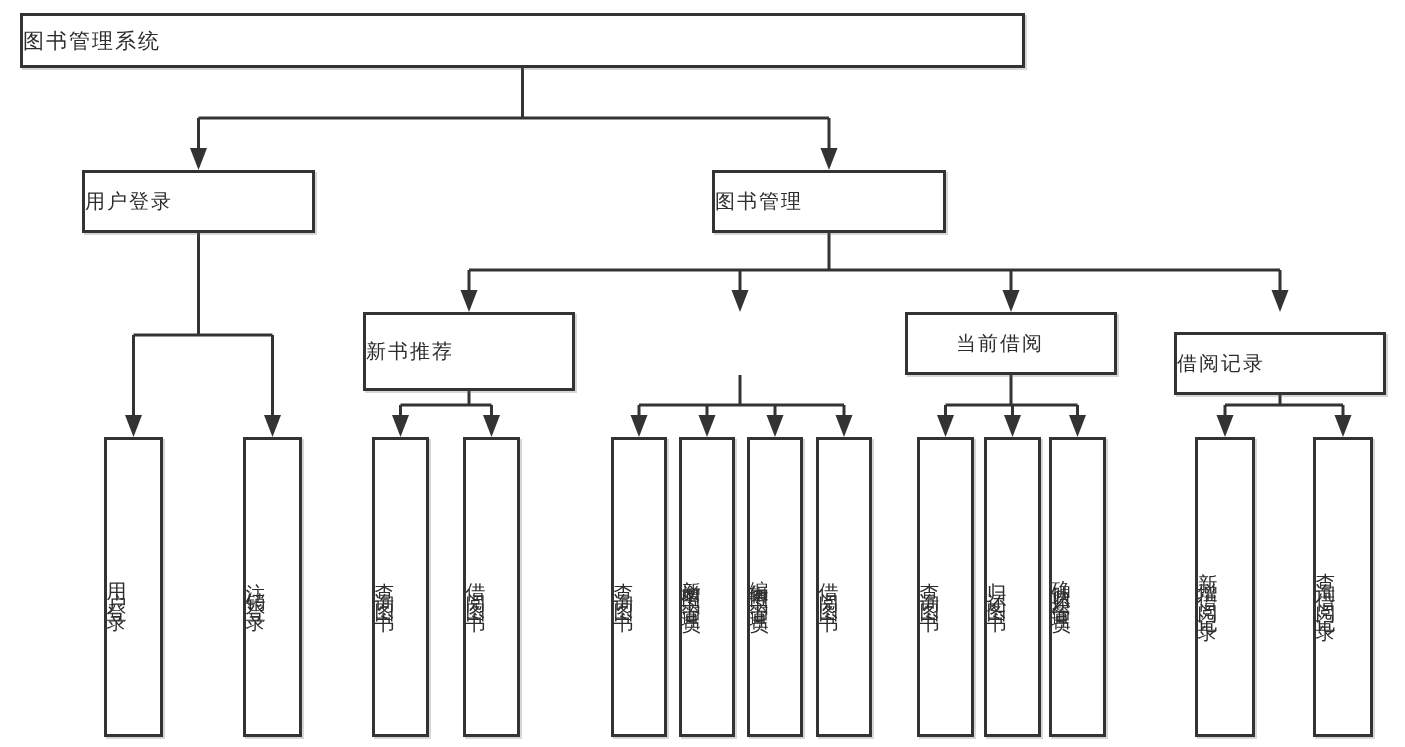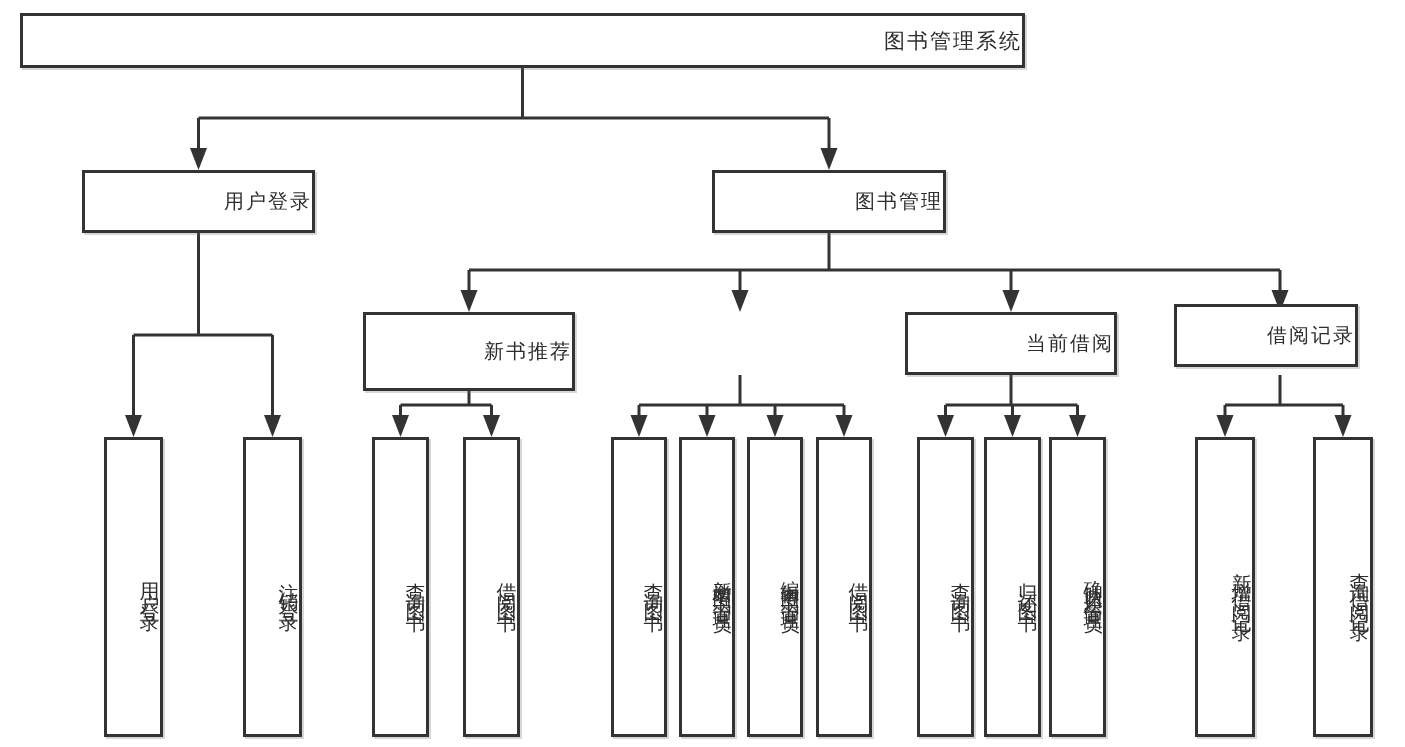--- a/index.html
+++ b/index.html
@@ -12,21 +12,21 @@
     overflow:hidden;
   }
   .wires{position:absolute;left:0;top:0;width:1405px;height:747px;}
   .wire{fill:none;stroke:#333333;stroke-width:3;}
   .head{fill:#333333;stroke:none;}
   .box{
     position:absolute;
     box-sizing:border-box;
     border:3px solid #333333;
     background:#ffffff;
-    display:flex;align-items:center;justify-content:flex-end;
+    display:flex;align-items:center;justify-content:flex-start;
     box-shadow:2px 2px 0 rgba(110,110,110,0.28);
   }
   .box .lbl{
     font-size:20px;
     letter-spacing:2px;
     color:#2d2d2d;
     white-space:nowrap;
   }
   .box.top .lbl{font-size:21px;}
   .box.leaf .lbl{
@@ -101,24 +101,24 @@
   <div class="box" style="left:82px;top:170px;width:233px;height:63px;">
     <span class="lbl">用户登录</span>
   </div>
   <div class="box" style="left:712px;top:170px;width:234px;height:63px;">
     <span class="lbl">图书管理</span>
   </div>
 
   <div class="box" style="left:363px;top:312px;width:212px;height:79px;">
     <span class="lbl">新书推荐</span>
   </div>
-  <div class="box" style="left:905px;top:312px;width:212px;height:63px;">
+  <div class="box" style="left:905px;top:312px;width:212px;height:63px;padding-left:48px;">
     <span class="lbl">当前借阅</span>
   </div>
-  <div class="box" style="left:1174px;top:304px;width:184px;height:63px;">
+  <div class="box" style="left:1174px;top:332px;width:212px;height:63px;">
     <span class="lbl">借阅记录</span>
   </div>
 
   <div class="box leaf" style="left:104px;top:437px;width:59px;height:300px;">
     <span class="lbl">用户登录</span>
   </div>
   <div class="box leaf" style="left:243px;top:437px;width:59px;height:300px;">
     <span class="lbl">注销登录</span>
   </div>
 

